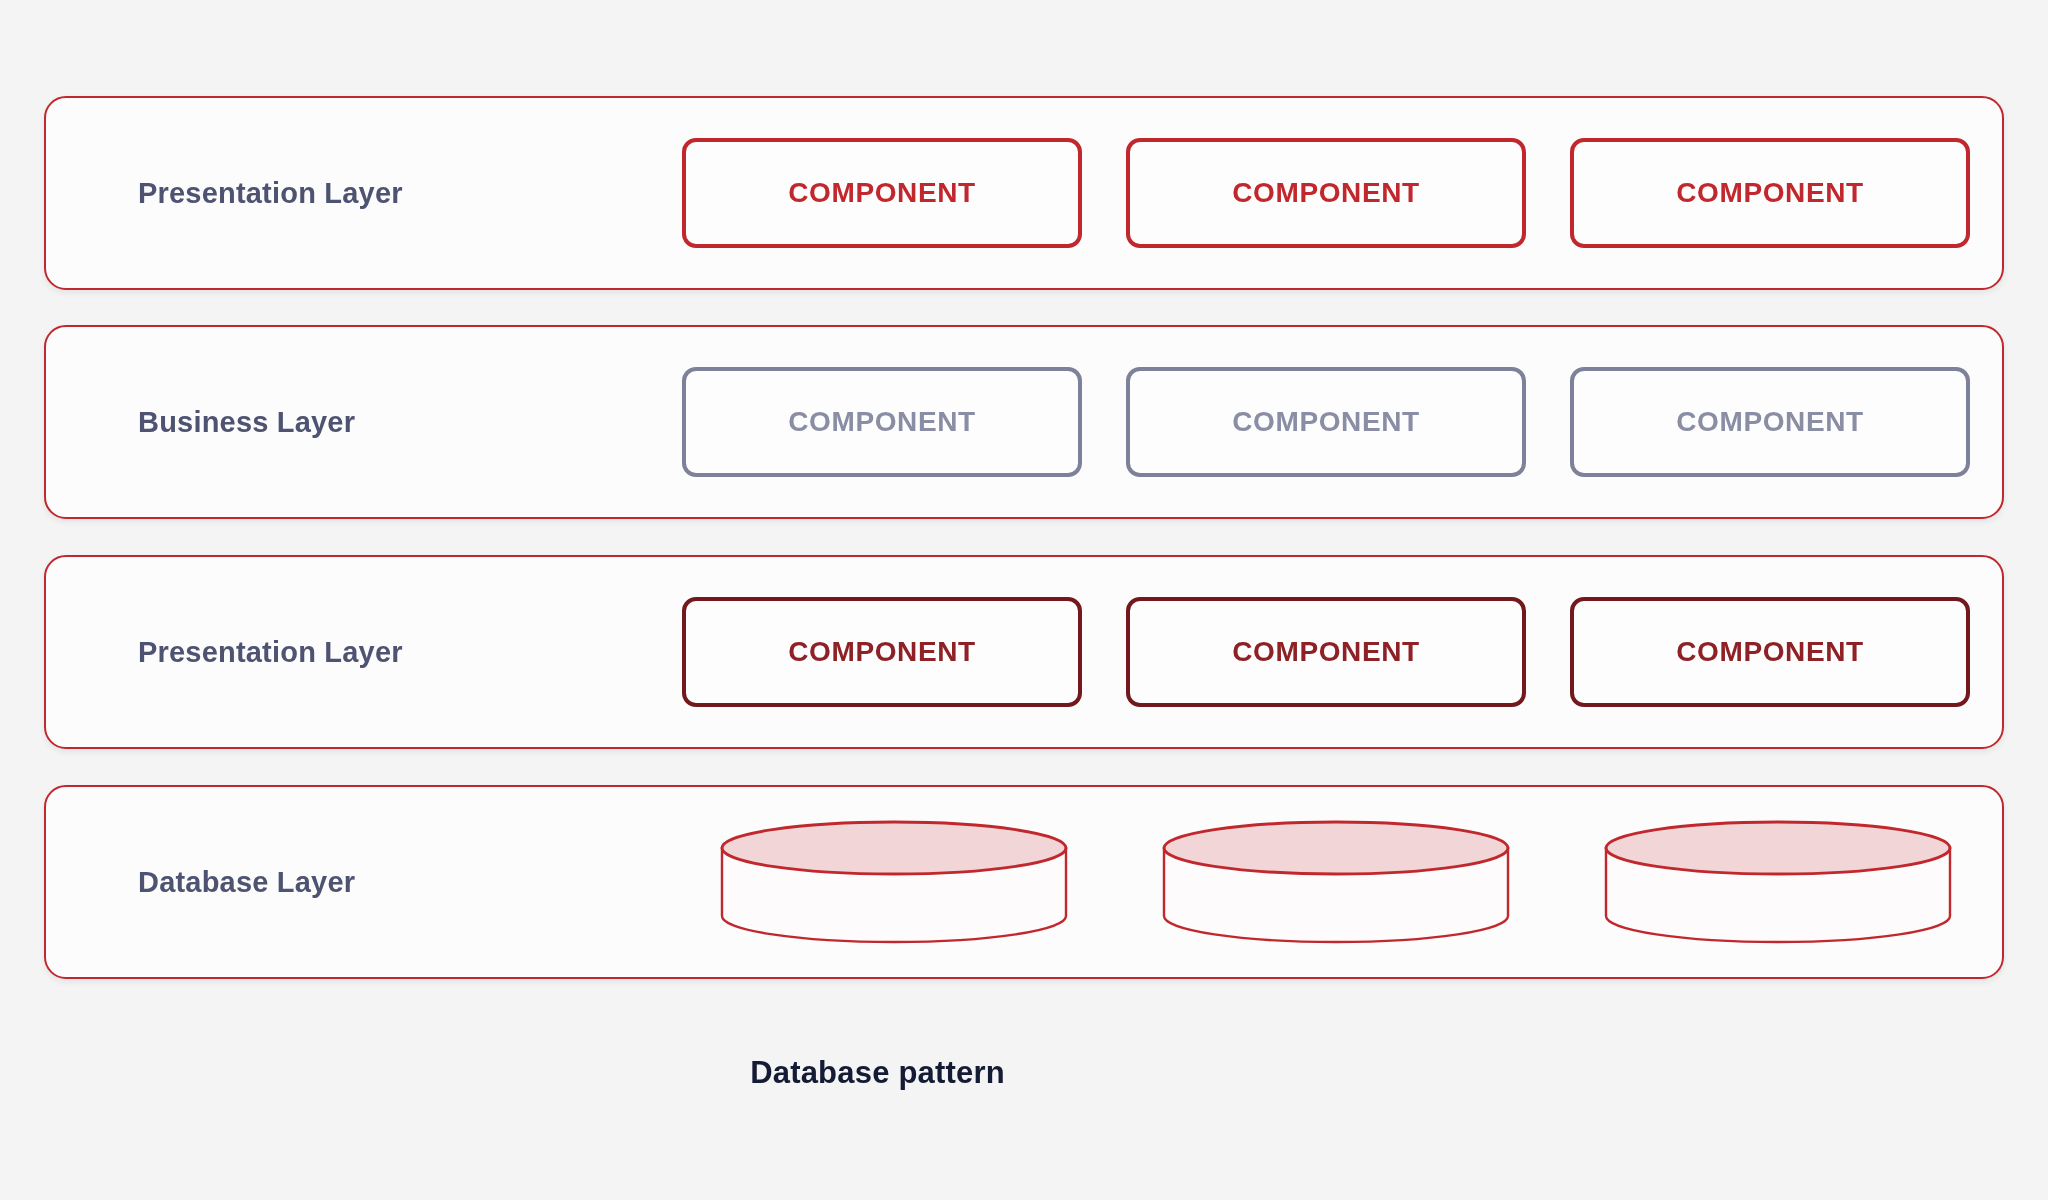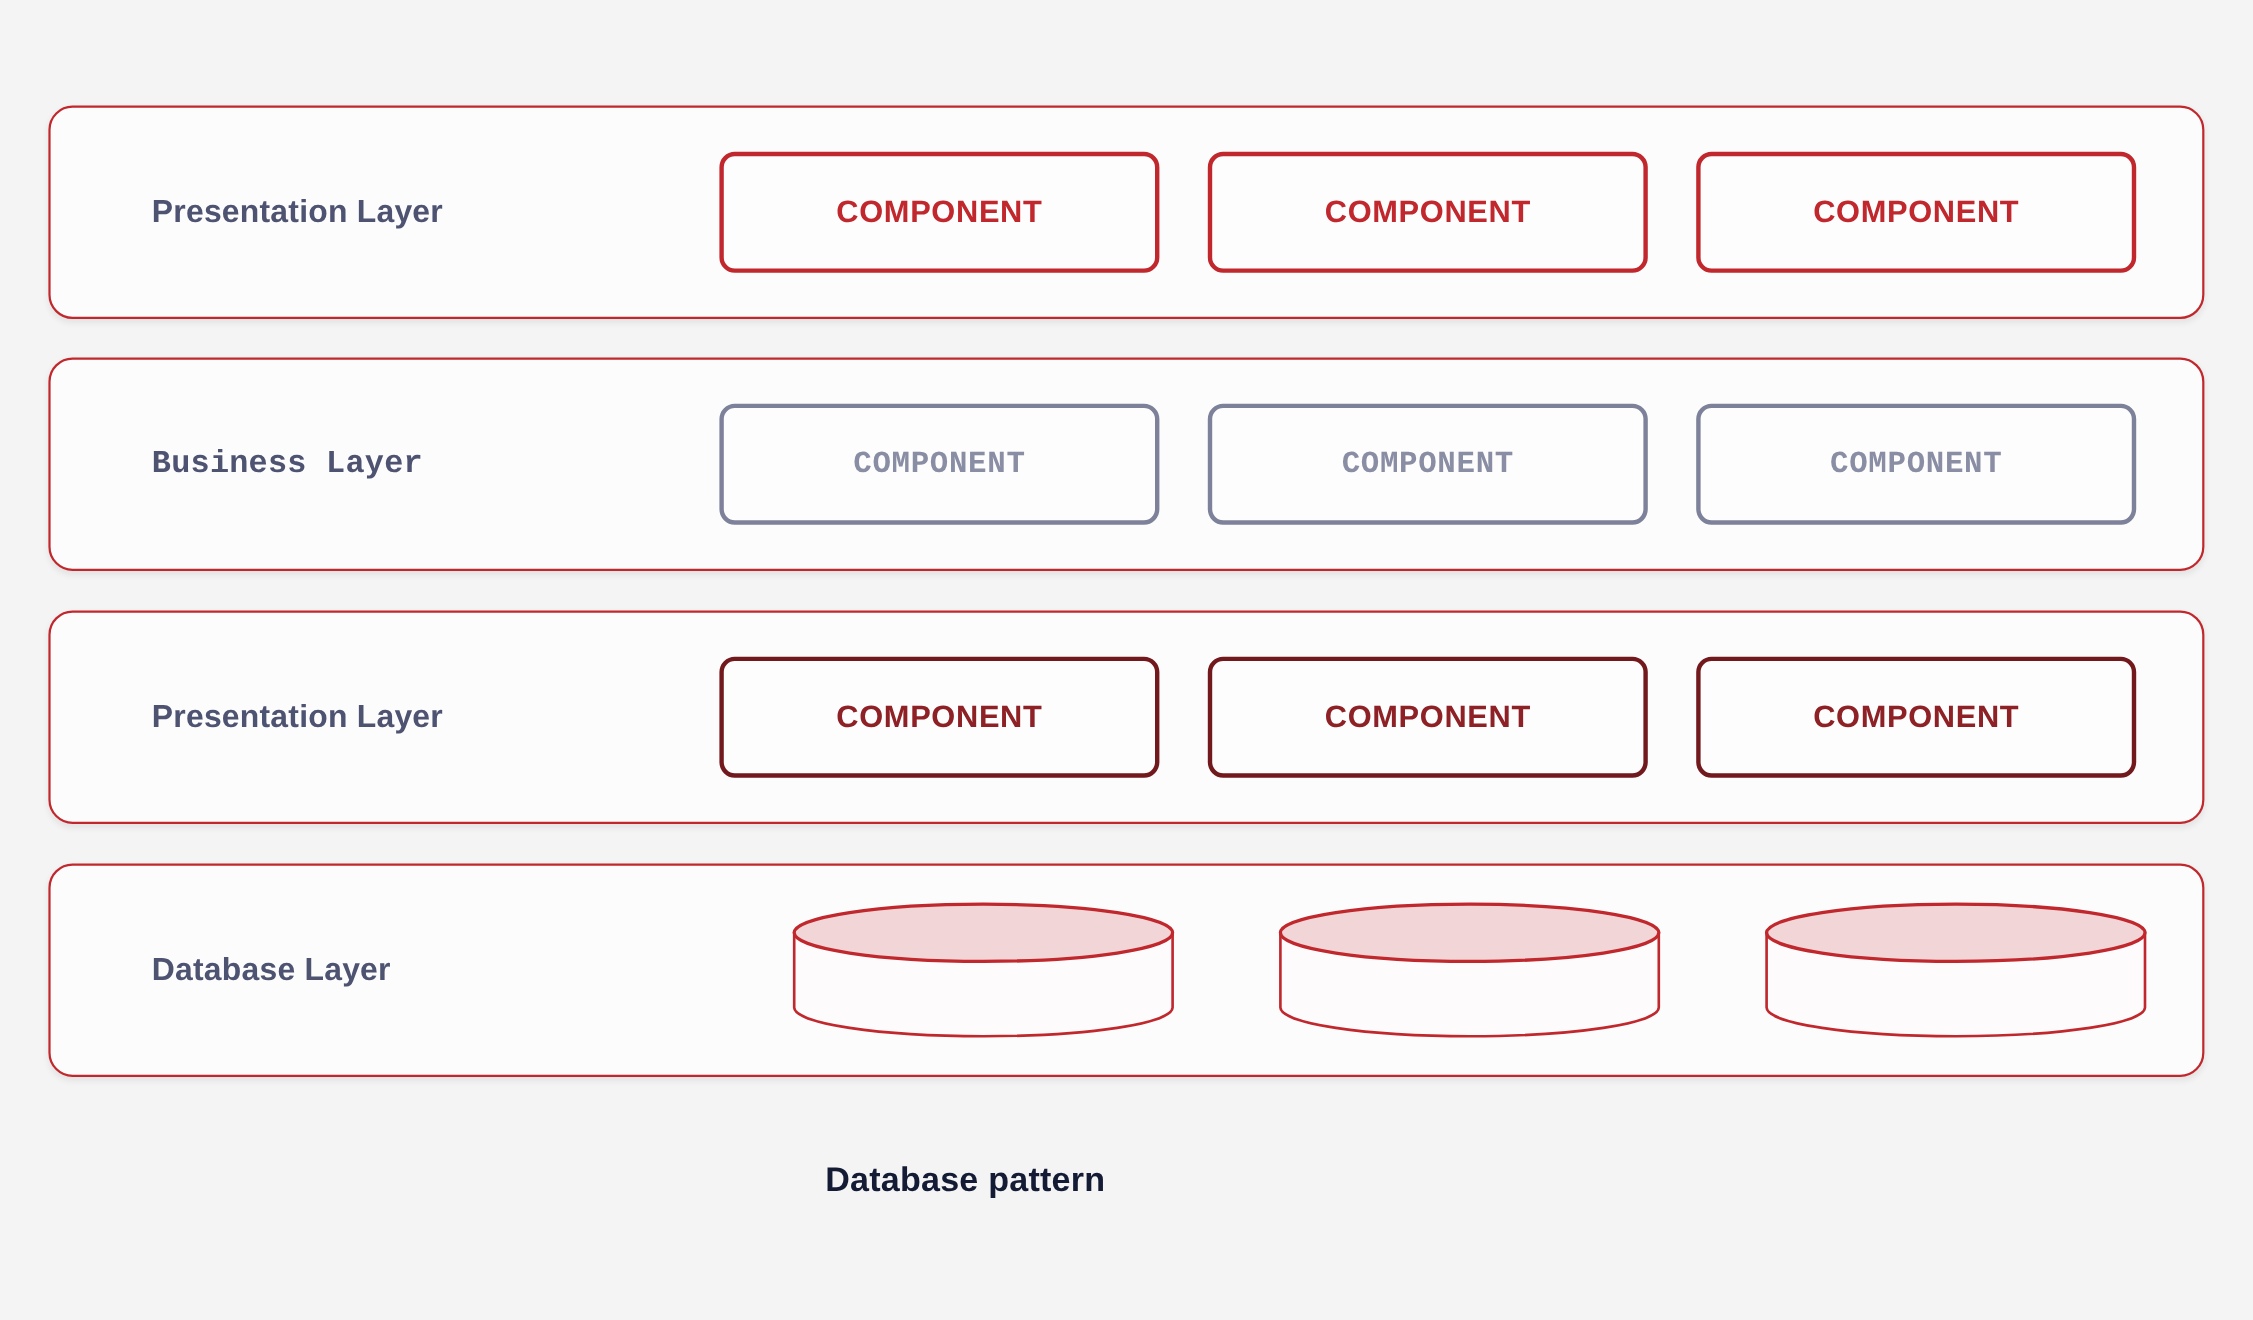--- a/index.html
+++ b/index.html
@@ -29,40 +29,40 @@
     box-sizing: border-box;
     background: #fcfcfc;
     border: 2px solid #c0282d;
     border-radius: 22px;
     box-shadow: 0 3px 6px rgba(0,0,0,0.07);
     display: flex;
     align-items: center;
   }
 
   .layer-presentation { top: 96px;  height: 194px; }
-  .layer-business     { top: 325px; height: 194px; font-family: Liberation Mono, monospace; }
+  .layer-business     { top: 325px; height: 194px; }
   .layer-persistance  { top: 555px; height: 194px; }
   .layer-database     { top: 785px; height: 194px; }
 
   .layer-label {
     position: absolute;
     left: 92px;
     top: 50%;
     transform: translateY(-50%);
     font-size: 29px;
     font-weight: bold;
     color: #4e5372;
     letter-spacing: 0.2px;
     white-space: nowrap;
   }
 
   
   .comp-row {
     position: absolute;
-    left: 608px;
+    left: 636px;
     top: 50%;
     transform: translateY(-50%);
     display: flex;
     gap: 44px;
   }
 
   .component {
     width: 400px;
     height: 110px;
     box-sizing: border-box;

